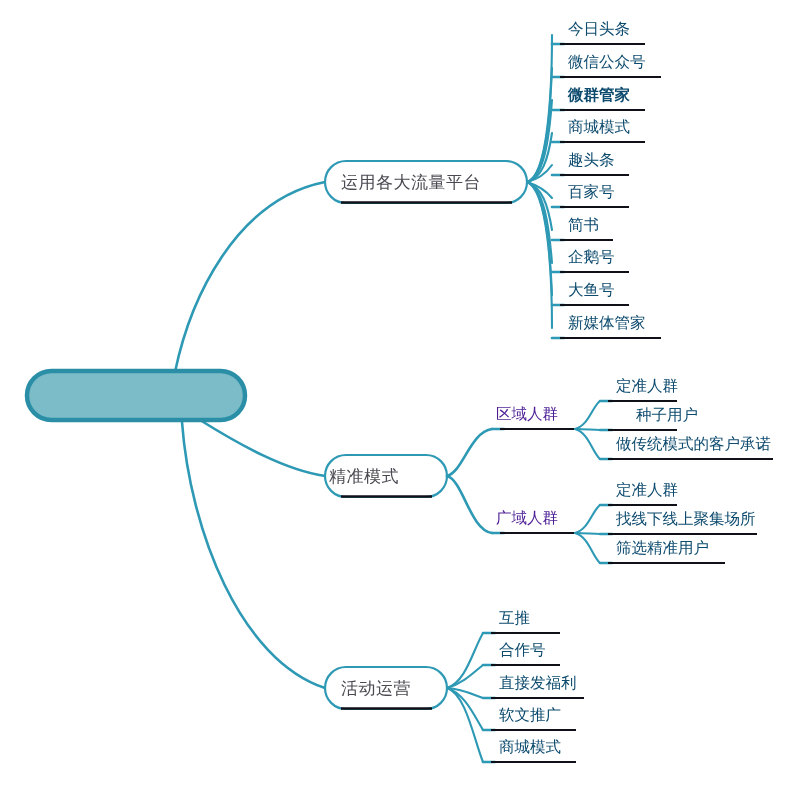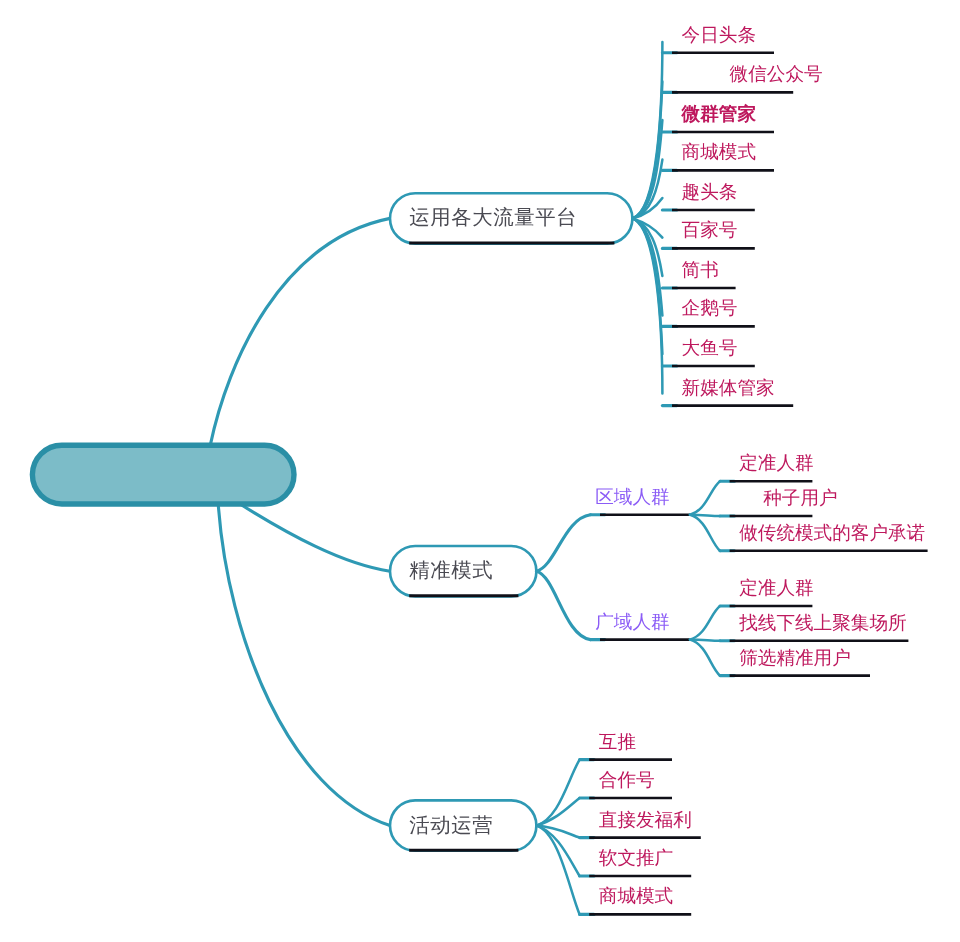--- a/index.html
+++ b/index.html
@@ -60,25 +60,25 @@
   }
   .txt {
     position: absolute;
     white-space: nowrap;
     font-family: "DejaVu Sans", "Liberation Sans", sans-serif;
     color: #3a3a42;
     line-height: 1;
   }
   .leaf-label {
     font-size: 15.5px;
-    color: #be185d;
+    color: #0c4a6e;
   }
   .sub-label {
     font-size: 15.5px;
-    color: #8b5cf6;
+    color: #4c1d95;
   }
   .node-label {
     font-size: 17px;
     color: #4a4a52;
     letter-spacing: 0.5px;
   }
   .root-label {
     font-size: 22px;
     color: #f2fbfd;
     letter-spacing: 1.5px;
@@ -182,31 +182,31 @@
     <line class="leaf-underline-accent" x1="483" y1="730" x2="495" y2="730"></line>
     <line class="leaf-underline" x1="491" y1="730" x2="576" y2="730"></line>
     <line class="leaf-underline-accent" x1="483" y1="762" x2="495" y2="762"></line>
     <line class="leaf-underline" x1="491" y1="762" x2="576" y2="762"></line>
   </svg>
 
 
   <div class="txt node-label" style="left:341px; top:174px;">运用各大流量平台</div>
 
   <div class="txt leaf-label" style="left:568px; top:22px;">今日头条</div>
-  <div class="txt leaf-label" style="left:568px; top:55px;margin-left:40px;">微信公众号</div>
+  <div class="txt leaf-label" style="left:568px; top:55px;">微信公众号</div>
   <div class="txt leaf-label" style="left:568px; top:88px;font-weight:bold;">微群管家</div>
   <div class="txt leaf-label" style="left:568px; top:120px;">商城模式</div>
   <div class="txt leaf-label" style="left:568px; top:153px;">趣头条</div>
   <div class="txt leaf-label" style="left:568px; top:185px;">百家号</div>
   <div class="txt leaf-label" style="left:568px; top:218px;">简书</div>
   <div class="txt leaf-label" style="left:568px; top:250px;">企鹅号</div>
   <div class="txt leaf-label" style="left:568px; top:283px;">大鱼号</div>
   <div class="txt leaf-label" style="left:568px; top:316px;">新媒体管家</div>
 
-  <div class="txt node-label" style="left:341px; top:468px;">精准模式</div>
+  <div class="txt node-label" style="left:329px; top:468px;">精准模式</div>
 
   <div class="txt sub-label" style="left:496px; top:407px;">区域人群</div>
   <div class="txt sub-label" style="left:496px; top:511px;">广域人群</div>
 
   <div class="txt leaf-label" style="left:616px; top:379px;">定准人群</div>
   <div class="txt leaf-label" style="left:636px; top:408px;">种子用户</div>
   <div class="txt leaf-label" style="left:616px; top:437px;">做传统模式的客户承诺</div>
 
   <div class="txt leaf-label" style="left:616px; top:483px;">定准人群</div>
   <div class="txt leaf-label" style="left:616px; top:512px;">找线下线上聚集场所</div>

